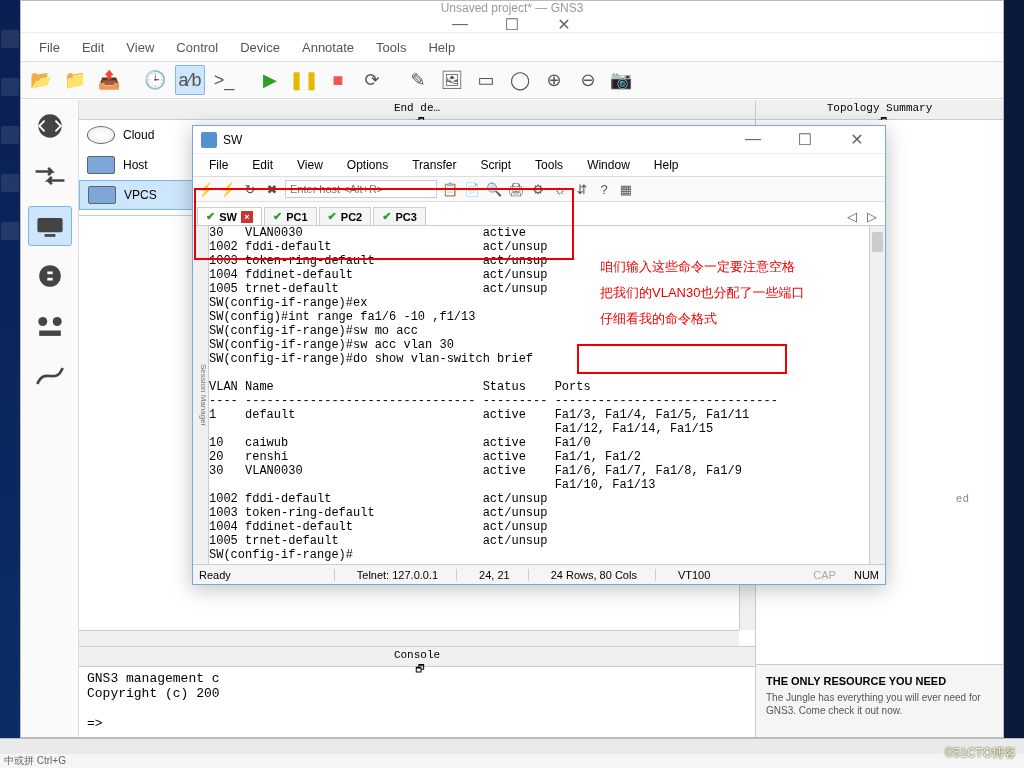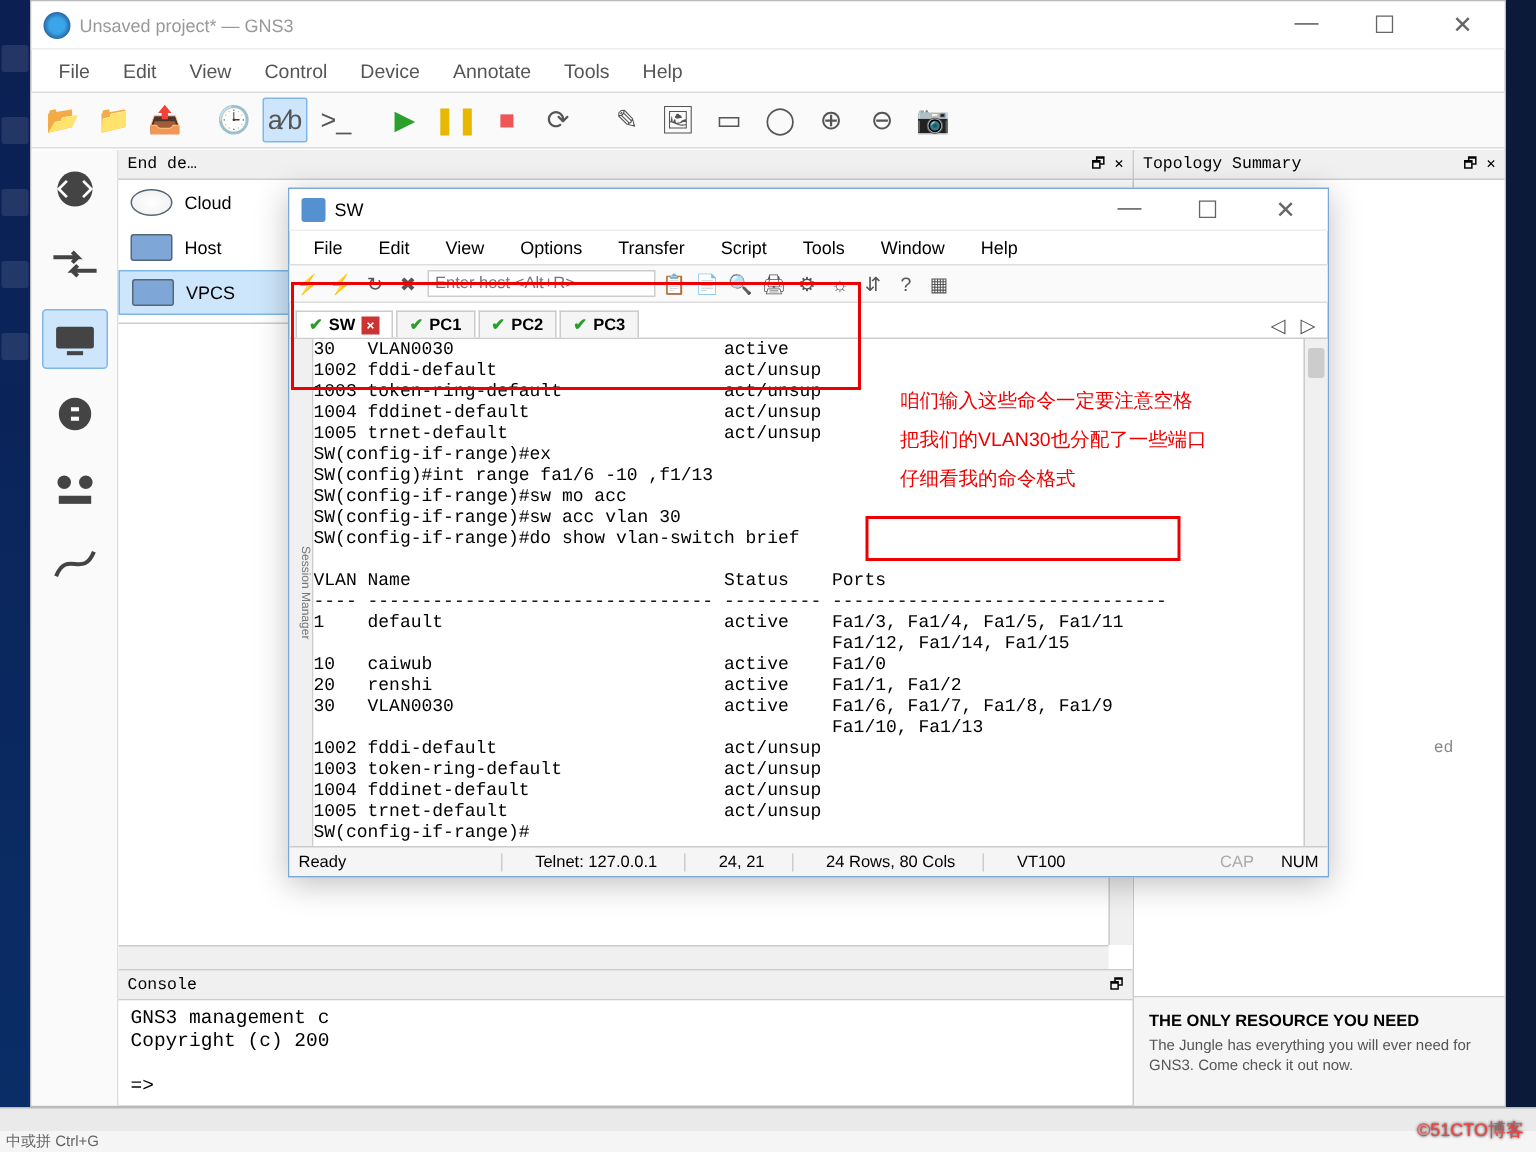--- a/index.html
+++ b/index.html
@@ -1,39 +1,39 @@
 <!DOCTYPE html>
 <html><head>
 <meta charset="utf-8">
 <style>
 * { margin: 0; padding: 0; box-sizing: border-box; }
 body { font-family: "Segoe UI", Tahoma, Arial, sans-serif; font-size: 12px; background: #0c1a3a; width: 1024px; height: 768px; overflow: hidden; position: relative; }
 .desktop-strip { position: absolute; left: 0; top: 0; width: 20px; height: 768px; background: linear-gradient(180deg,#0b1f52,#0a2e68); }
 .desk-icon { width: 18px; height: 18px; margin: 30px 1px; background: rgba(255,255,255,.1); border-radius: 2px; }
 .gns3-window { position: absolute; left: 20px; top: 0; width: 984px; height: 738px; background: #fff; border: 1px solid #bbb; }
-.titlebar { height: 32px; background: #fff; display: flex; align-items: center; padding: 0 8px; border-bottom: 1px solid #eee; }
+.titlebar { height: 32px; background: #fff; display: flex; align-items: center; padding: 0 8px; border-bottom: 1px solid #eee; flex-direction: column; }
 .title-icon { width: 18px; height: 18px; background: radial-gradient(circle,#3aa5e8 40%,#2868a8 70%); border-radius: 50%; margin-right: 6px; }
 .title-text { flex: 1; color: #999; font-size: 12px; }
 .win-btns { display: flex; gap: 12px; color: #666; font-size: 16px; }
 .win-btn { width: 40px; text-align: center; cursor: default; }
 .menubar { height: 28px; display: flex; align-items: center; padding: 0 8px; gap: 2px; color: #555; font-size: 13px; }
 .menu-item { padding: 4px 10px; }
 .toolbar { height: 38px; border-top: 1px solid #ddd; border-bottom: 1px solid #ddd; background: #fafafa; display: flex; align-items: center; padding: 0 6px; gap: 4px; }
 .tb-btn { width: 30px; height: 30px; border: 1px solid transparent; border-radius: 2px; display: flex; align-items: center; justify-content: center; font-size: 18px; color: #555; }
 .tb-btn.active { background: #cde6fb; border-color: #7fb8e8; }
 .tb-sep { width: 8px; }
 .tb-play { color: #2ca02c; }
 .tb-pause { color: #e6b800; }
 .tb-stop { color: #e55; }
 .body-area { position: absolute; top: 99px; bottom: 0; left: 0; right: 0; display: flex; }
 .left-dock { width: 58px; background: #fafafa; border-right: 1px solid #ddd; display: flex; flex-direction: column; align-items: center; padding-top: 6px; gap: 10px; }
 .dock-icon { width: 44px; height: 40px; display: flex; align-items: center; justify-content: center; }
 .dock-icon svg { width: 36px; height: 32px; fill: #444; }
 .center-col { flex: 1; display: flex; flex-direction: column; min-width: 0; }
-.panel-hdr { height: 20px; background: #f0f0f0; border-bottom: 1px solid #ccc; font-family: "Courier New", monospace; font-size: 11px; padding: 2px 6px; display: flex; align-items: center; }
+.panel-hdr { height: 20px; background: #f0f0f0; border-bottom: 1px solid #ccc; font-family: "Courier New", monospace; font-size: 11px; padding: 2px 6px; display: flex; align-items: center; flex-direction: column; }
 .panel-hdr .sp { flex: 1; }
 .panel-hdr .pbtn { margin-left: 6px; font-size: 10px; }
 .device-panel { height: 96px; background: #fff; border-bottom: 1px solid #ccc; }
 .dev-row { display: flex; align-items: center; height: 30px; padding: 0 8px; gap: 8px; }
 .dev-row.selected { background: #cde6fb; border: 1px solid #7fb8e8; }
 .dev-icon { width: 28px; height: 18px; background: #7ea6d6; border-radius: 2px; border: 1px solid #567; }
 .dev-icon.cloud { background: radial-gradient(ellipse,#fff,#eee); border-radius: 50%; }
 .canvas-area { flex: 1; background: #fff; border-bottom: 1px solid #ccc; position: relative; overflow: hidden; }
 .canvas-scroll { position: absolute; bottom: 0; left: 0; right: 16px; height: 16px; background: #f0f0f0; border-top: 1px solid #ccc; }
 .canvas-scroll-v { position: absolute; top: 0; right: 0; bottom: 16px; width: 16px; background: #f0f0f0; border-left: 1px solid #ccc; }
@@ -64,21 +64,21 @@
 .crt-body { position: absolute; top: 100px; bottom: 20px; left: 16px; right: 16px; font-family: "Courier New", monospace; font-size: 12px; line-height: 14px; white-space: pre; overflow: hidden; background: #fff; }
 .crt-sm { position: absolute; top: 100px; bottom: 20px; left: 0; width: 16px; background: #f0f0f0; border-right: 1px solid #ccc; font-size: 8px; writing-mode: vertical-rl; text-align: center; color: #777; }
 .crt-scroll { position: absolute; top: 100px; bottom: 20px; right: 0; width: 16px; background: #f0f0f0; border-left: 1px solid #ccc; }
 .crt-scroll-thumb { position: absolute; top: 6px; left: 2px; right: 2px; height: 20px; background: #ccc; border-radius: 2px; }
 .crt-status { position: absolute; bottom: 0; left: 0; right: 0; height: 20px; border-top: 1px solid #ccc; background: #f5f5f5; display: flex; align-items: center; font-size: 11px; padding: 0 6px; gap: 18px; }
 .crt-status .seg { border-left: 1px solid #ccc; padding-left: 22px; }
 .crt-status .sp { flex: 1; }
 .red-box1 { position: absolute; border: 2px solid #e00; left: 1px; top: 62px; width: 380px; height: 72px; pointer-events: none; }
 .red-box2 { position: absolute; border: 2px solid #e00; left: 384px; top: 218px; width: 210px; height: 30px; pointer-events: none; }
 .red-anno { position: absolute; color: #e00; font-size: 13px; font-family: "Microsoft YaHei", sans-serif; left: 600px; width: 260px; line-height: 22px; }
-.watermark { position: absolute; right: 8px; bottom: 6px; color: #ef4444; font-size: 12px; text-shadow: 0 0 2px #000; }
+.watermark { position: absolute; right: 8px; bottom: 6px; color: #fef9c3; font-size: 12px; text-shadow: 0 0 2px #000; }
 .bottom-scroll { position: absolute; left: 0; bottom: 14px; right: 0; height: 16px; background: #eaeaea; border-top: 1px solid #bbb; }
 .bottom-status { position: absolute; left: 0; bottom: 0; right: 0; height: 14px; background: #f5f5f5; font-size: 10px; padding: 0 4px; color: #666; }
 </style>
 </head>
 <body>
 
 <div class="desktop-strip">
   <div class="desk-icon"></div>
   <div class="desk-icon"></div>
   <div class="desk-icon"></div>

